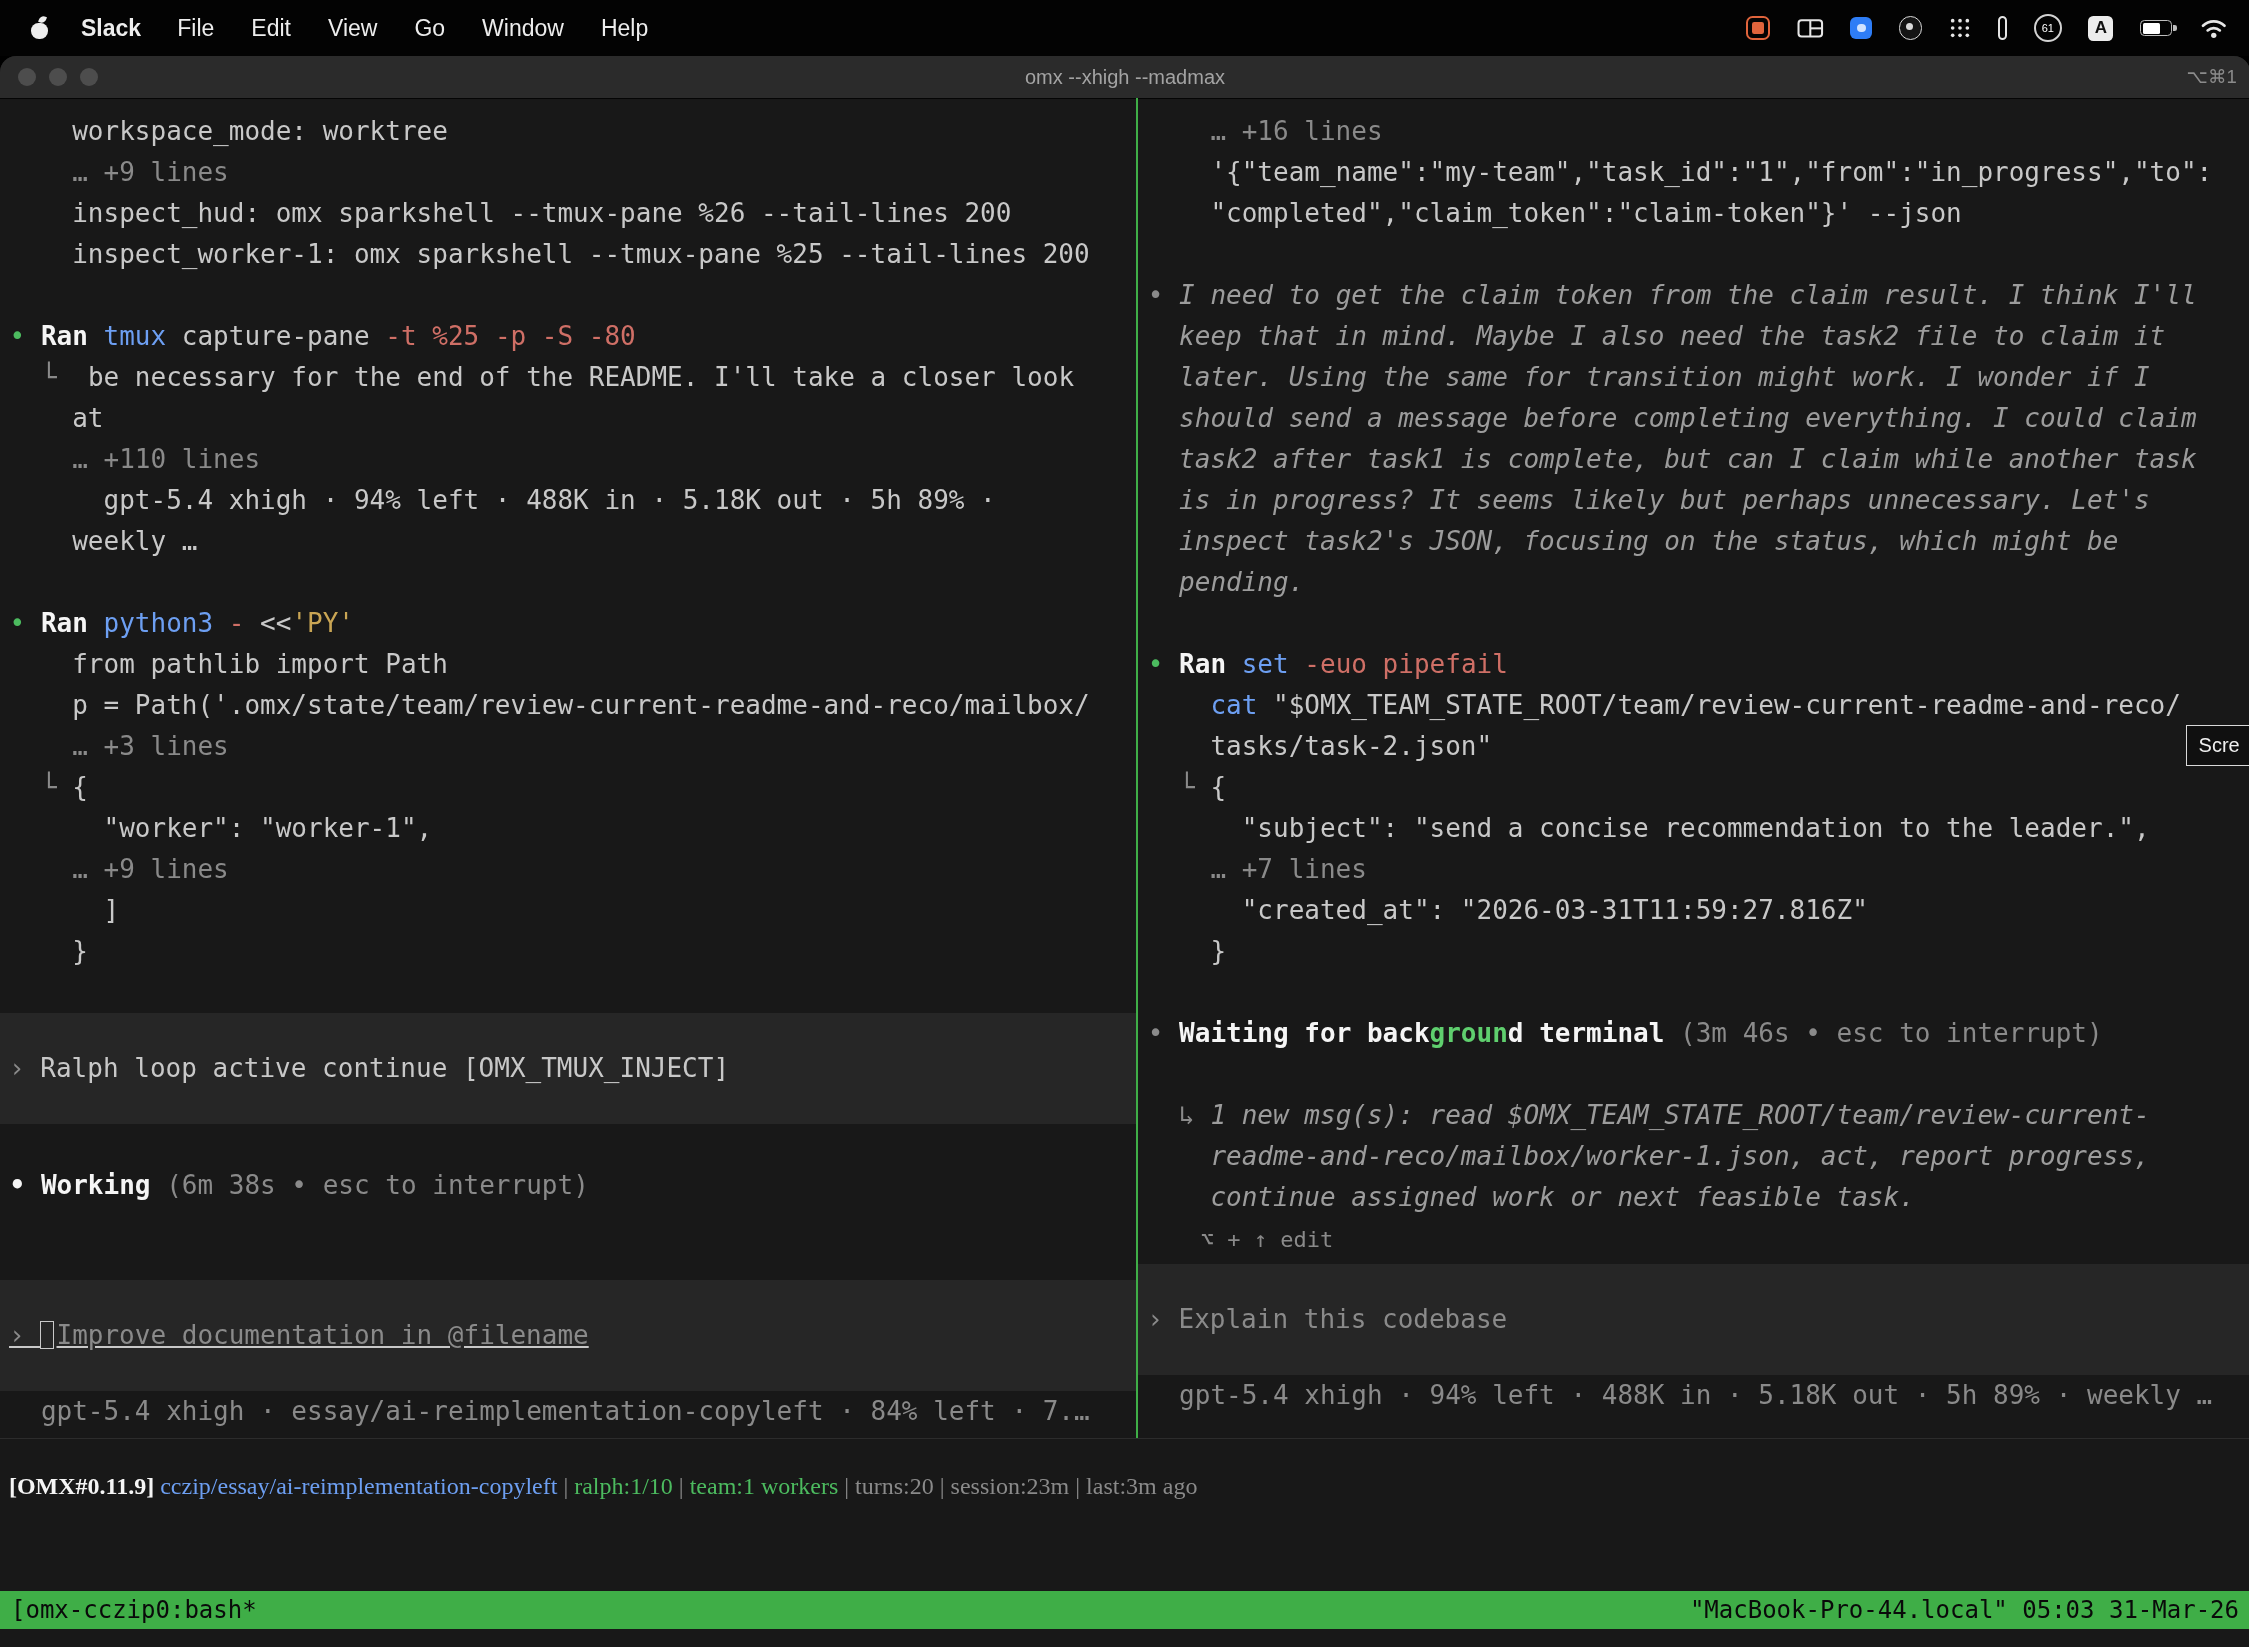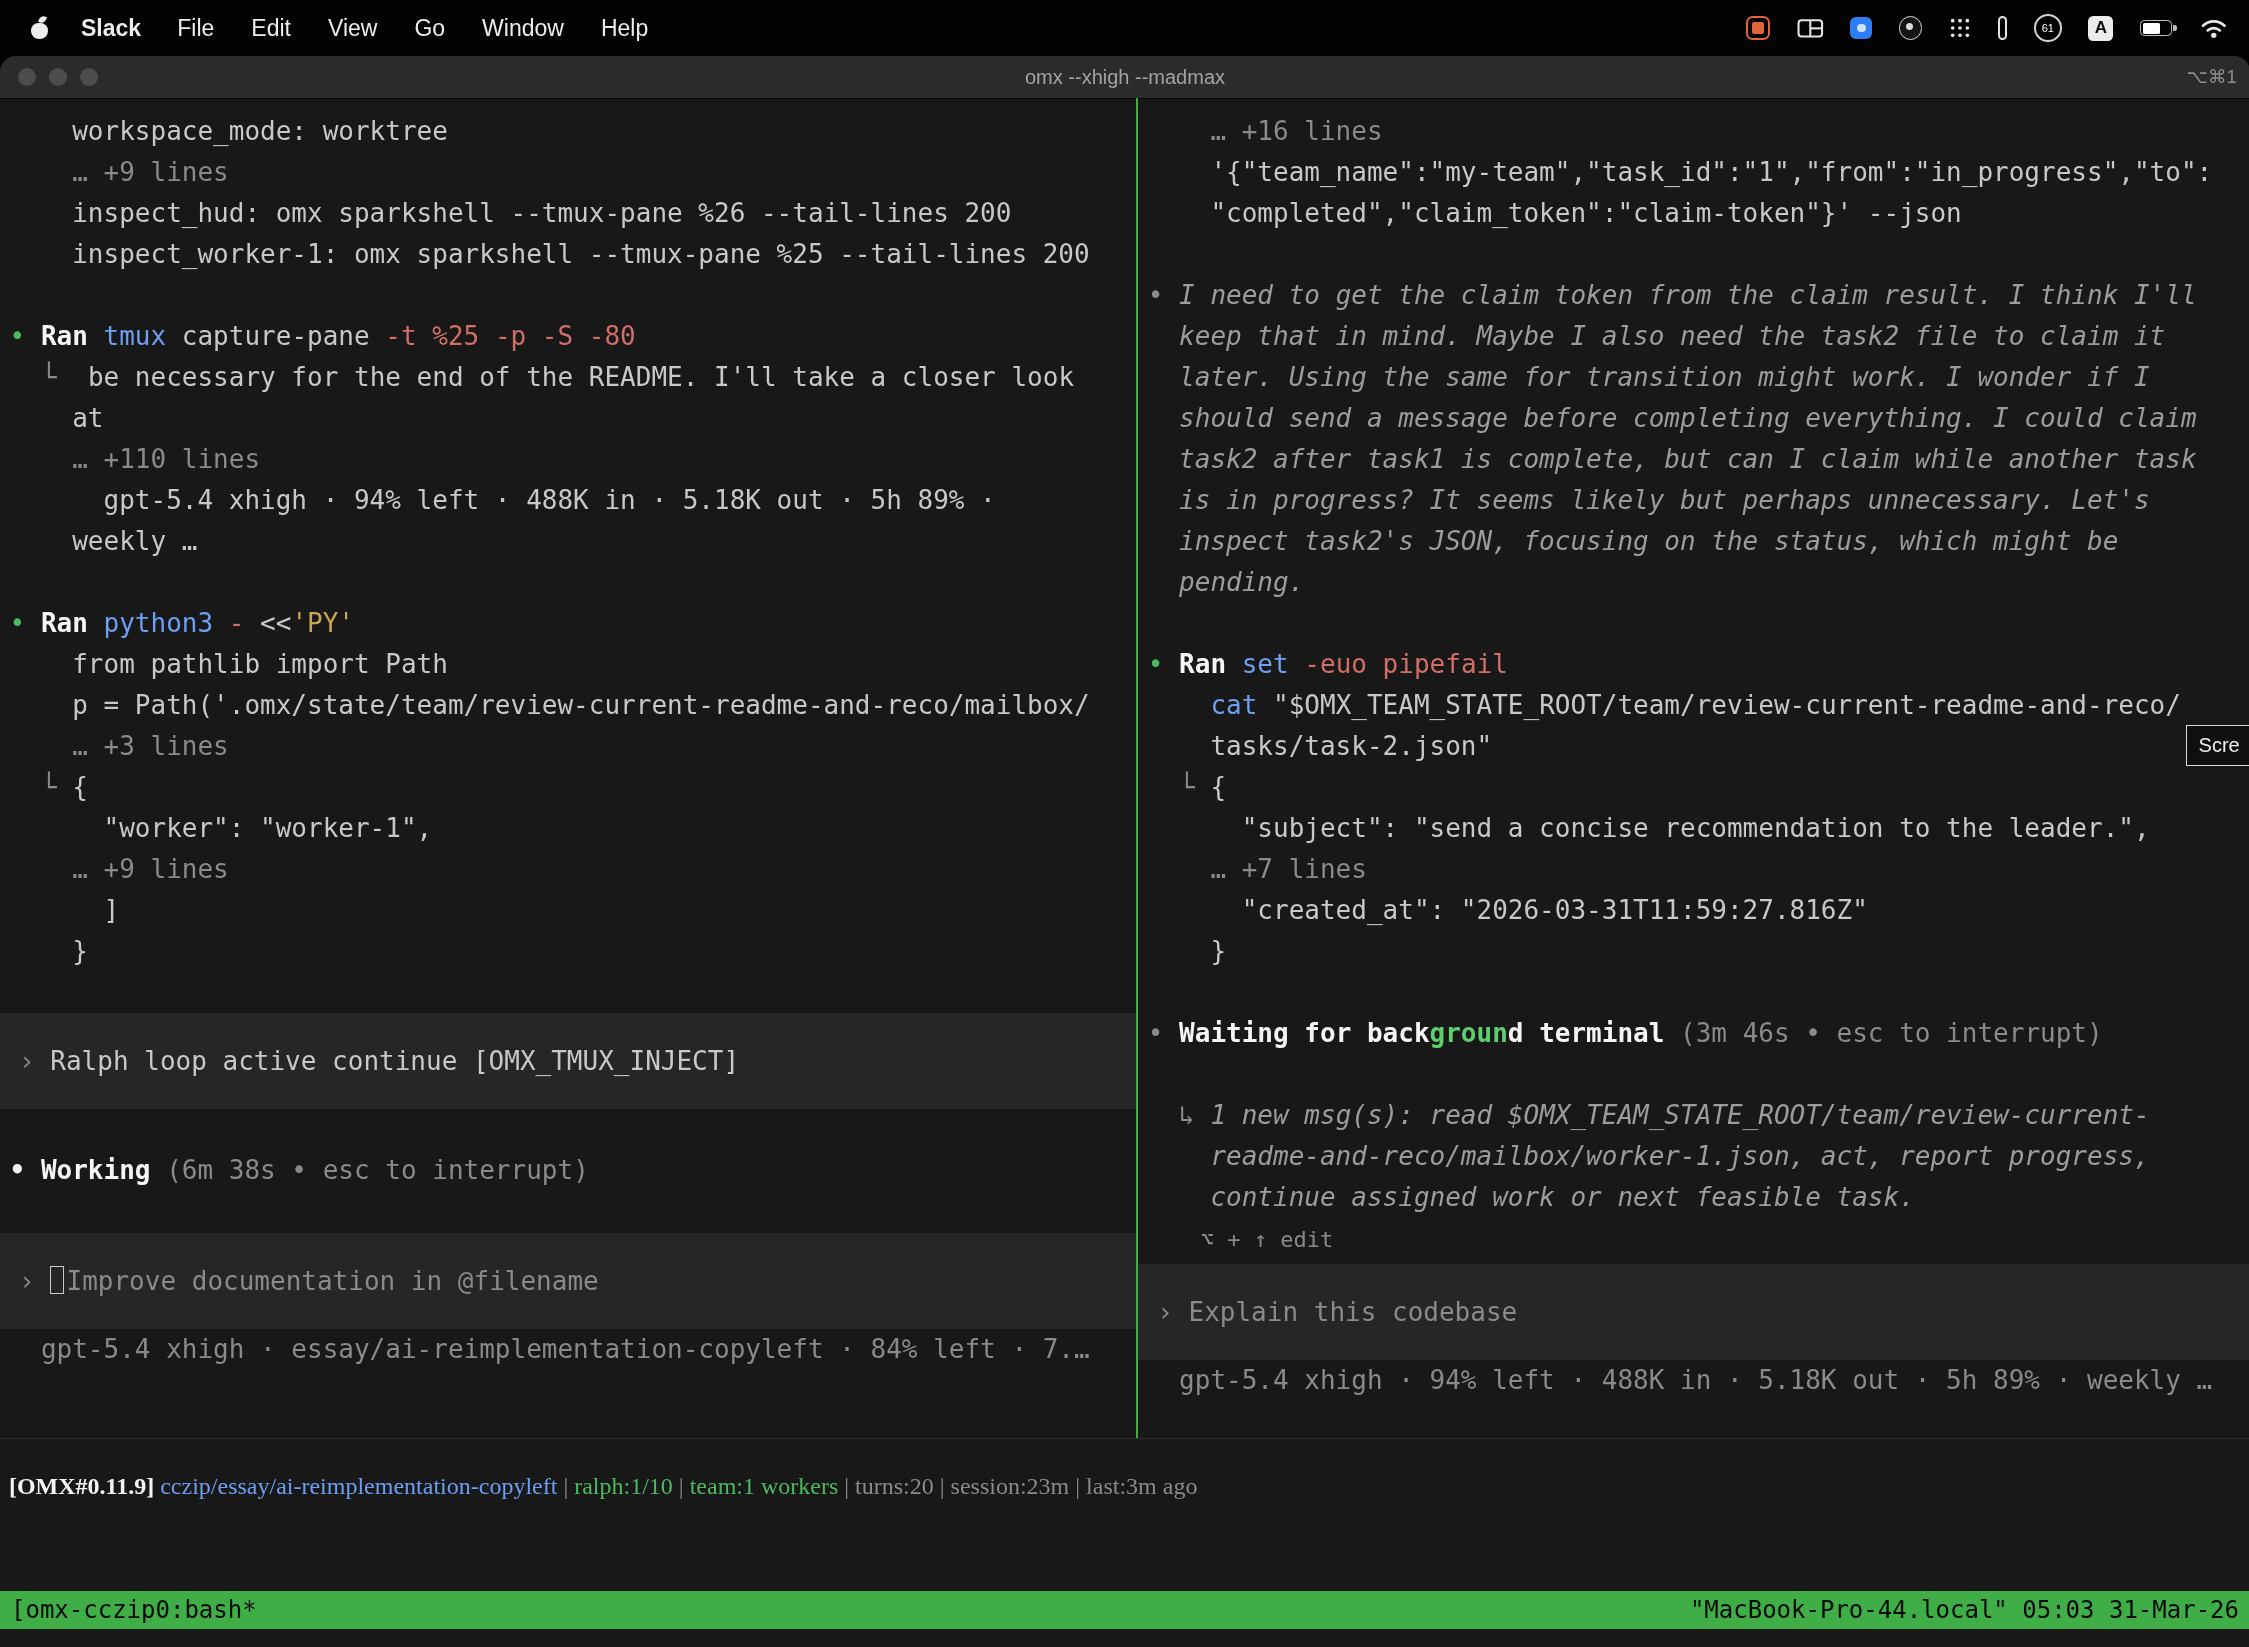--- a/index.html
+++ b/index.html
@@ -55,21 +55,21 @@
   .c-dim{color:#8a8a8a;}
   .c-bw{color:#f5f5f5;font-weight:bold;text-align:center;}
   .c-bgn{color:#5fcf6e;font-weight:bold;}
   .c-bl{color:#6d9ff2;}
   .c-rd{color:#cf6f66;}
   .c-gn{color:#4cbb5f;}
   .c-it{color:#9c9c9c;font-style:italic;}
   .c-yl{color:#c9a554;}
   .c-kbd{color:#8a8a8a;font-size:22px;}
 
-  .pbox{background:#262626;height:96px;margin-left:-9.6px;padding-left:19px;
+  .pbox{background:#262626;height:111px;margin-left:-9.6px;padding-left:9px;
     display:flex;align-items:center;}
   .cursor{display:inline-block;width:14px;height:28px;border:1.5px solid #c9c9c9;
     box-sizing:border-box;vertical-align:-4.4px;margin-right:2.2px;}
 
   .statusline{position:absolute;left:8.9px;top:1410px;white-space:pre;
     font-family:Liberation Serif, serif;font-size:24px;line-height:41px;color:#c8c8c8;}
 
   .tmuxbar{position:absolute;left:0;right:0;top:1535px;height:38px;background:#3fae47;
     color:#0a0a0a;font-family:"DejaVu Sans Mono",monospace;font-size:24px;line-height:38px;
     display:flex;justify-content:space-between;padding:0 11px;box-sizing:border-box;white-space:pre;}
@@ -161,21 +161,21 @@
         <div class="tline"><span class="c-dim">    … +9 lines</span></div>
         <div class="tline"><span>      ]</span></div>
         <div class="tline"><span>    }</span></div>
         <div class="tline"> </div>
         <div class="pbox">
           <div class="tline"><span class="c-dim">› </span><span>Ralph loop active continue [OMX_TMUX_INJECT]</span></div>
         </div>
         <div class="tline"> </div>
         <div class="tline"><span class="c-bw">• </span><span class="c-bw">Working </span><span class="c-dim">(6m 38s • esc to interrupt)</span></div>
         <div class="tline"> </div>
-        <div class="pbox" style="margin-top: 1px;">
+        <div class="pbox" style="margin-top: 33px; text-decoration: underline;">
           <div class="tline"><span class="c-dim">› </span><span class="cursor"></span><span class="c-dim">Improve documentation in @filename</span></div>
         </div>
         <div class="tline"><span class="c-dim">  gpt-5.4 xhigh · essay/ai-reimplementation-copyleft · 84% left · 7.…</span></div>
       </div>
     <div class="divider"></div>
     <div class="pane right">
         <div class="tline"><span class="c-dim">    … +16 lines</span></div>
         <div class="tline"><span>    '{"team_name":"my-team","task_id":"1","from":"in_progress","to":</span></div>
         <div class="tline"><span>    "completed","claim_token":"claim-token"}' --json</span></div>
         <div class="tline"> </div>

